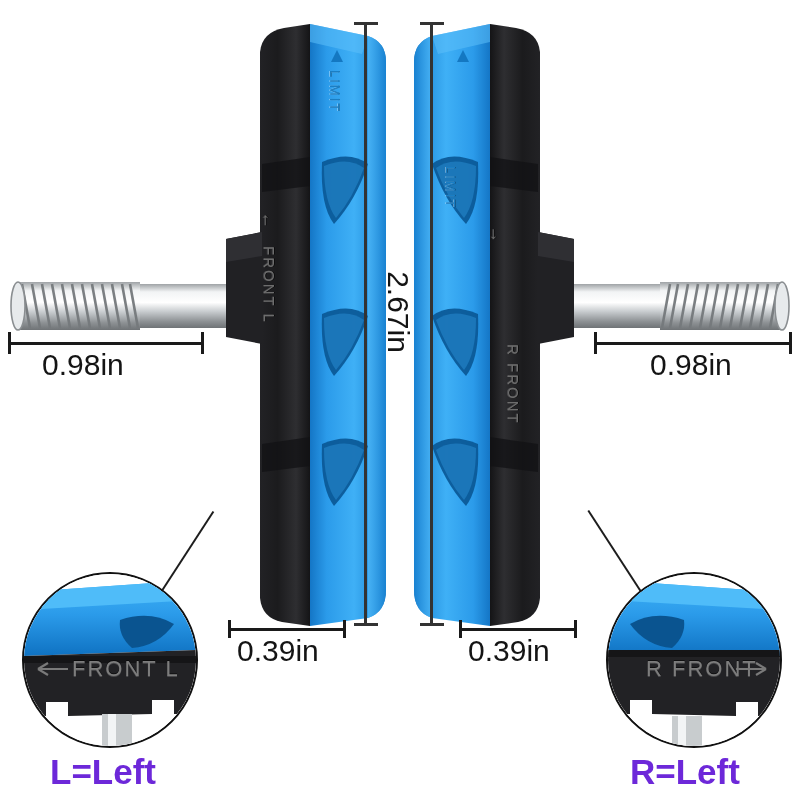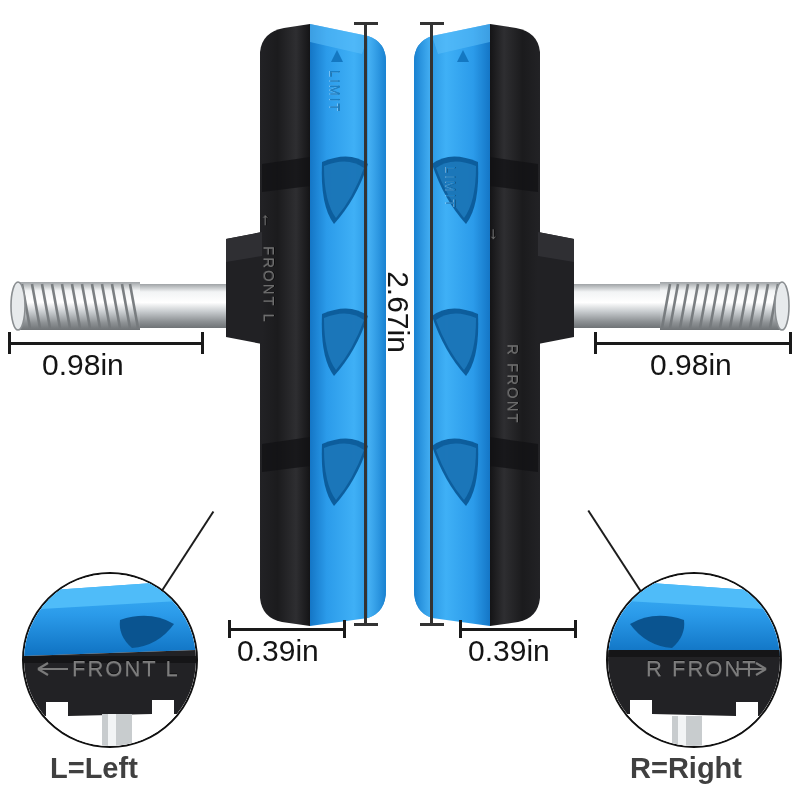--- a/index.html
+++ b/index.html
@@ -30,21 +30,21 @@
            border:2.5px solid #111;overflow:hidden;background:#fff;}
   .callout .inner{position:absolute;inset:0;}
 
   
   .emboss{position:absolute;color:#6d6d6d;font-size:13px;letter-spacing:2px;
           white-space:nowrap;font-family:"Liberation Sans",sans-serif;
           text-shadow:0 1px 0 rgba(255,255,255,.18),0 -1px 0 rgba(0,0,0,.55);}
   .emboss.rot-l{transform-origin:0 0;transform:rotate(90deg);}
   .emboss.rot-r{transform-origin:0 0;transform:rotate(-90deg);}
 
-  .legend{position:absolute;font-size:29px;font-weight:bold;color:#404040;
+  .legend{position:absolute;font-size:35px;font-weight:bold;color:#6d28d9;
           white-space:nowrap;font-family:"Liberation Sans",sans-serif;text-align:center;}
 </style>
 </head>
 <body>
 
 <div class="stage">
 
   <div class="pad" style="left:218px;top:14px;width:180px;height:620px;">
 
     <svg width="180" height="620" viewBox="0 0 180 620" style="position:absolute;left:0;top:0;">
@@ -307,15 +307,15 @@
           <path d="M128 95 L158 95"></path>
           <path d="M158 95 L148 89"></path>
           <path d="M158 95 L148 101"></path>
         </g>
       </svg>
       <span class="emboss" style="left:38px;top:82px;font-size:22px;letter-spacing:2px;color:#7d7d7d;">R FRONT</span>
     </div>
   </div>
 
   <div class="legend" style="left:50px;top:752px;">L=Left</div>
-  <div class="legend" style="left:630px;top:752px;">R=Right</div>
+  <div class="legend" style="left:630px;top:752px;">R=Left</div>
 
 </div>
 
 </body></html>

